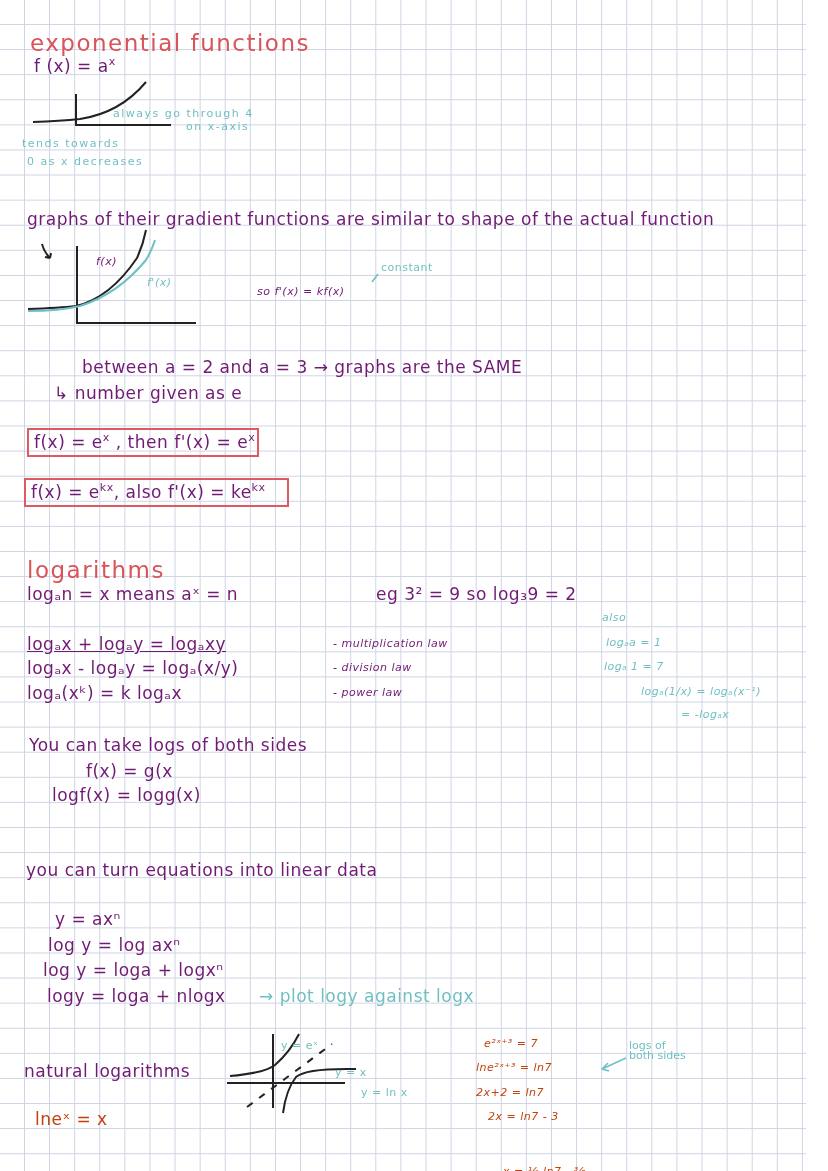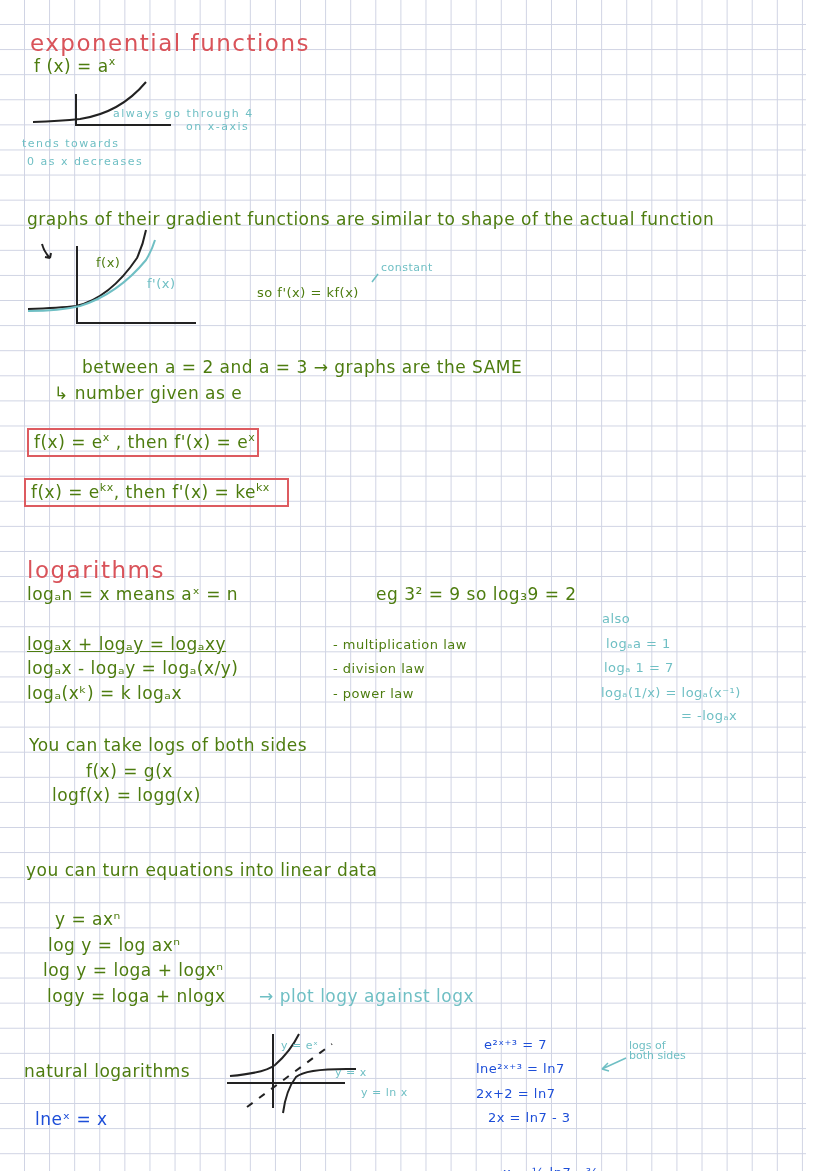--- a/index.html
+++ b/index.html
@@ -10,27 +10,27 @@
   }
   .grid {
     position:absolute; left:0; top:0; width:806px; height:1171px;
     background-image:
       linear-gradient(to right, #cfd3e3 1px, transparent 1px),
       linear-gradient(to bottom, #cfd3e3 1px, transparent 1px);
     background-size:25.1px 25.1px;
     background-position:24px 24px;
   }
   .t { position:absolute; white-space:nowrap; line-height:1; font-family:"DejaVu Sans", sans-serif; letter-spacing:0.5px; }
-  .blk { color:#4d7c0f; }
+  .blk { color:#701a75; }
   .red { color:#d9535a; }
   .teal { color:#6fbfc4; }
-  .yel { color:#1d4ed8; }
+  .yel { color:#c2410c; }
   .h { font-size:23px; letter-spacing:1.5px; }
   .n { font-size:17px; }
-  .s { font-size:13px; }
+  .s { font-size:11px;font-style:italic; }
   .xs { font-size:11px; }
   sup, sub { font-size:65%; line-height:0; }
   .box { position:absolute; border:2px solid #dd5b60; box-sizing:border-box; }
   svg.draw { position:absolute; overflow:visible; }
 </style>
 </head>
 <body>
 
 <div class="grid"></div>
 
@@ -61,37 +61,37 @@
 </svg>
 <div class="t blk s" style="left:257px;top:286px;">so  f'(x) =  kf(x)</div>
 
 <div class="t blk n" style="left:38px;top:359px;margin-left:44px;">between  a = 2  and a = 3  → graphs are  the SAME</div>
 <div class="t blk n" style="left:54px;top:385px;">↳ number given as e</div>
 
 <div class="box" style="left:27px;top:428px;width:232px;height:29px;"></div>
 <div class="t blk n" style="left:34px;top:434px;"><span>f(x) = e</span><sup>x</sup><span> , then  f'(x) = e</span><sup>x</sup></div>
 
 <div class="box" style="left:24px;top:478px;width:265px;height:29px;"></div>
-<div class="t blk n" style="left:31px;top:484px;"><span>f(x) = e</span><sup>kx</sup><span>, then f'(x) = ke</span><sup>kx</sup></div>
+<div class="t blk n" style="left:31px;top:484px;"><span>f(x) = e</span><sup>kx</sup><span>, also f'(x) = ke</span><sup>kx</sup></div>
 
 <div class="t red h" style="left:27px;top:559px;">logarithms</div>
 <div class="t blk n" style="left:27px;top:586px;">logₐn = x  means  aˣ = n</div>
 <div class="t blk n" style="left:376px;top:586px;">eg 3² = 9  so  log₃9 = 2</div>
 
 <div class="t blk n" style="left:27px;top:636px;text-decoration:underline;">logₐx + logₐy = logₐxy</div>
 <div class="t blk s" style="left:333px;top:638px;">- multiplication law</div>
 <div class="t blk n" style="left:27px;top:660px;">logₐx - logₐy = logₐ(x/y)</div>
 <div class="t blk s" style="left:333px;top:662px;">- division law</div>
 <div class="t blk n" style="left:27px;top:685px;">logₐ(xᵏ) = k logₐx</div>
 <div class="t blk s" style="left:333px;top:687px;">- power law</div>
 
 <div class="t teal s" style="left:602px;top:612px;">also</div>
 <div class="t teal s" style="left:606px;top:637px;">logₐa = 1</div>
 <div class="t teal s" style="left:604px;top:661px;">logₐ 1 = 7</div>
-<div class="t teal s" style="left:601px;top:686px;">logₐ(1/x) = logₐ(x⁻¹)</div>
+<div class="t teal s" style="left:601px;top:686px;padding-left:40px;">logₐ(1/x) = logₐ(x⁻¹)</div>
 <div class="t teal s" style="left:681px;top:709px;">= -logₐx</div>
 
 <div class="t blk n" style="left:29px;top:737px;">You can take logs of both sides</div>
 <div class="t blk n" style="left:86px;top:763px;">f(x) = g(x</div>
 <div class="t blk n" style="left:52px;top:787px;">logf(x) = logg(x)</div>
 
 <div class="t blk n" style="left:26px;top:862px;">you can turn equations into linear data</div>
 <div class="t blk n" style="left:55px;top:911px;">y = axⁿ</div>
 <div class="t blk n" style="left:48px;top:937px;">log y = log axⁿ</div>
 <div class="t blk n" style="left:43px;top:962px;">log y = loga + logxⁿ</div>

